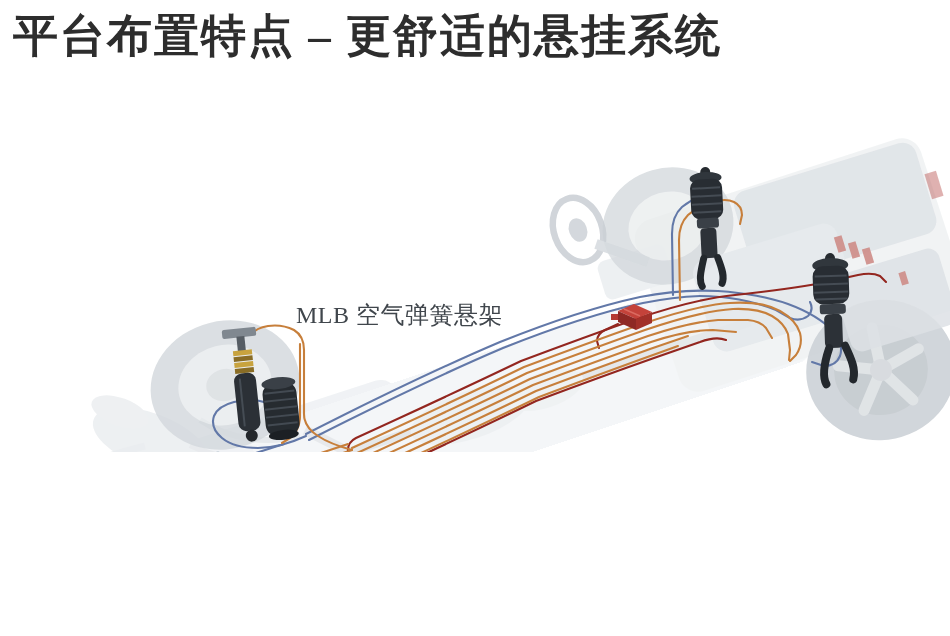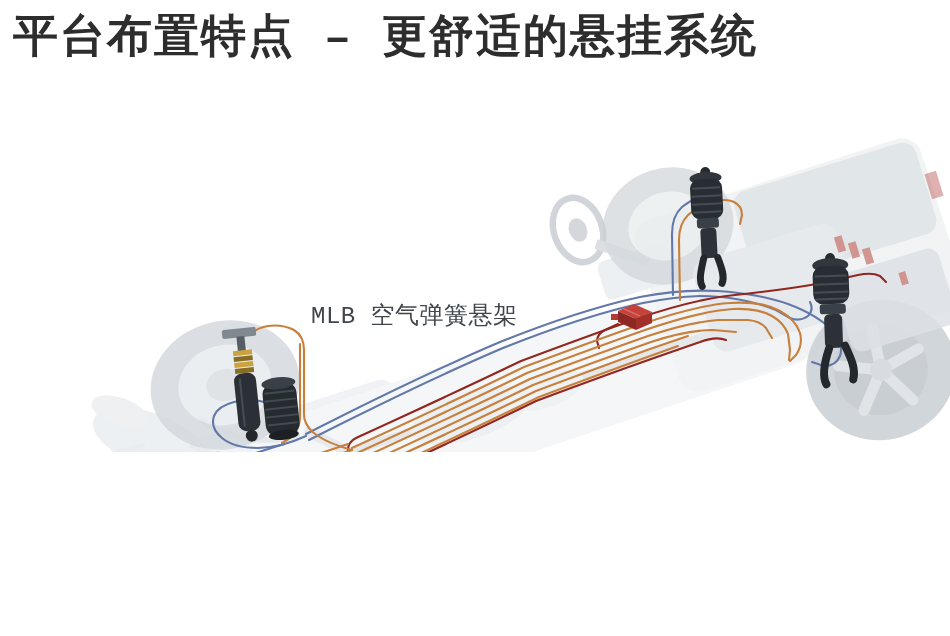--- a/index.html
+++ b/index.html
@@ -1,25 +1,25 @@
 <!DOCTYPE html>
 <html style="--air: #6278a8; --elec: #c77f3b; --flex: #93261f; --ecu: #c4423a;"><head>
 <meta charset="utf-8">
 <style>
   html,body{margin:0;padding:0;background:#ffffff;}
   .page{
     position:relative;width:950px;height:452px;background:#ffffff;
-    font-family:Liberation Mono, monospace;overflow:hidden;
+    font-family:Liberation Serif, serif;overflow:hidden;
   }
   .title{
     position:absolute;left:13px;top:6px;font-size:45px;font-weight:bold;
     letter-spacing:2px;color:#2d2d2d;white-space:nowrap;
   }
   .caption{
-    position:absolute;left:311px;top:299px;font-size:24px;color:#40464c;
+    position:absolute;left:296px;top:299px;font-size:24px;color:#40464c;
     white-space:nowrap;letter-spacing:0.5px;
   }
   .diagram{position:absolute;left:0;top:0;}
   .legend{position:absolute;left:764px;top:566px;}
   .legend-row{display:flex;align-items:center;height:16px;margin-bottom:6px;}
   .swatch{width:26px;height:3px;border-radius:1.5px;background:#888;}
   .legend-label{margin-left:13px;font-size:13px;font-weight:bold;color:#3a4046;white-space:nowrap;}
   
   .t-air{stroke:var(--air,#6278a8);}
   .t-elec{stroke:var(--elec,#c77f3b);}

